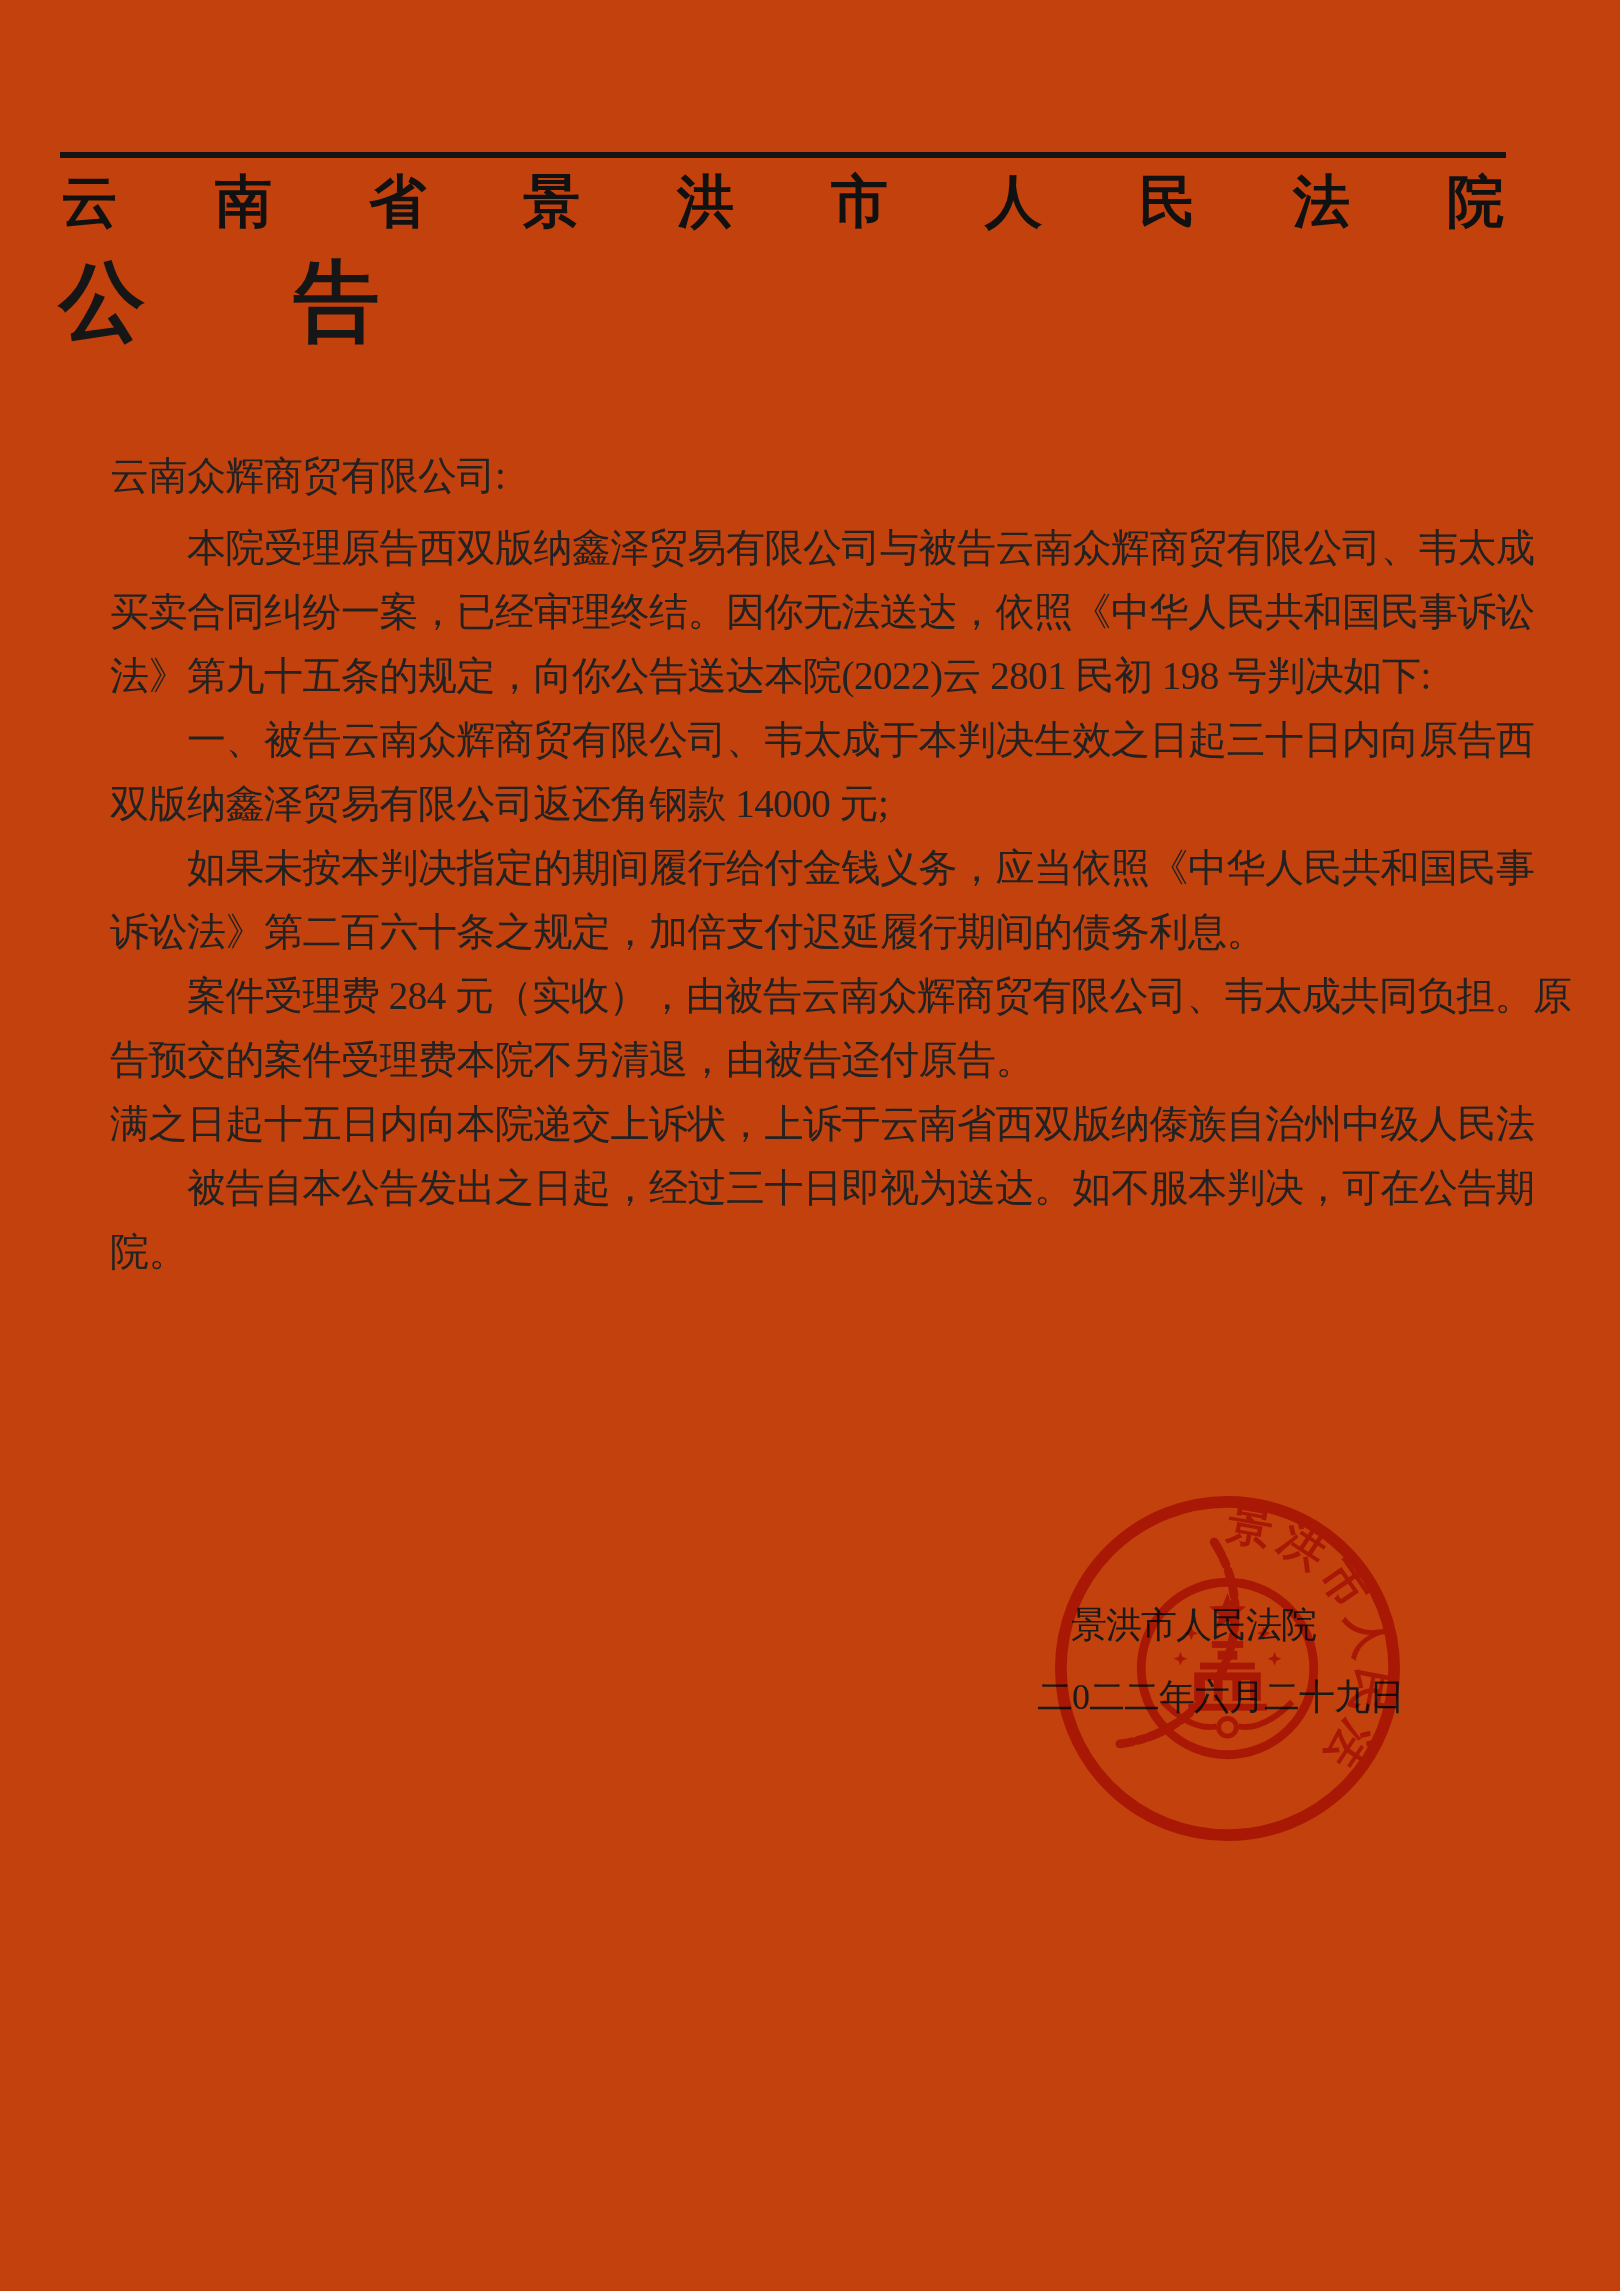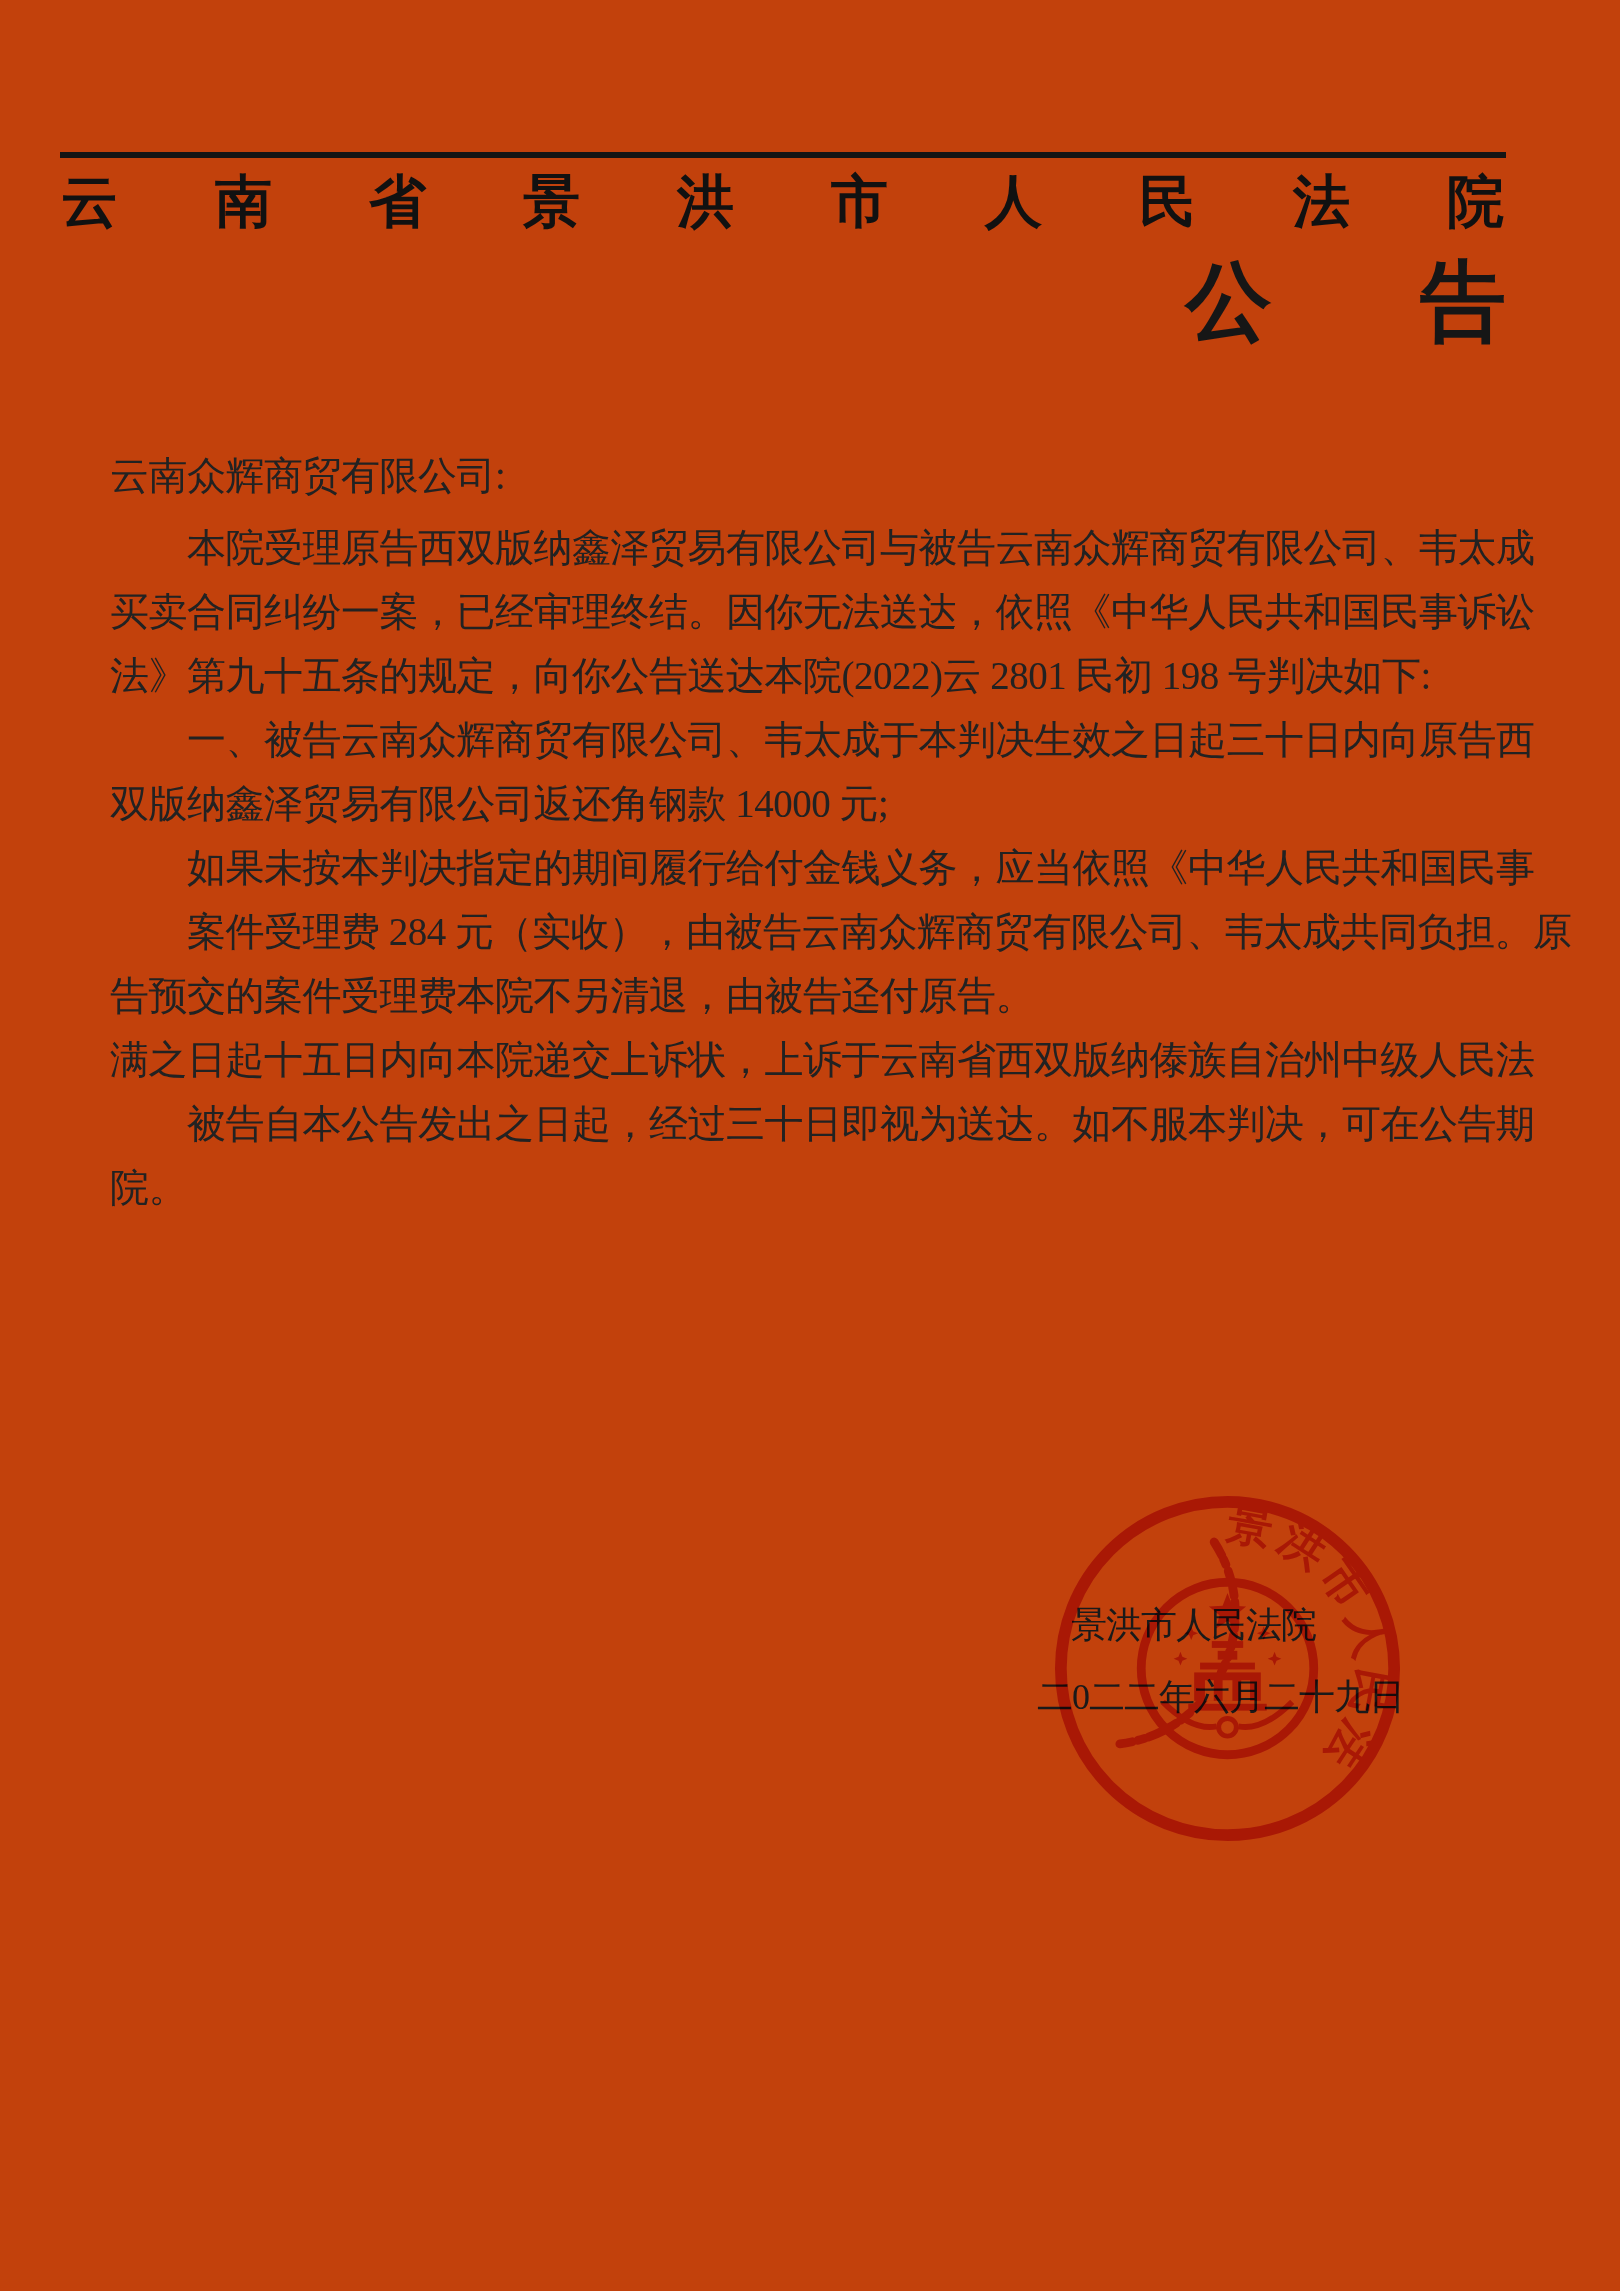--- a/index.html
+++ b/index.html
@@ -17,21 +17,21 @@
     width:1446px;height:5.9px;background:#141414;
   }
   .court-header{
     position:absolute;left:61px;top:163px;
     font-size:57px;font-weight:bold;color:#111;
     letter-spacing:97px;margin-right:-97px;
     white-space:nowrap;line-height:78px;
   }
   .notice-title{
     position:absolute;left:59px;top:247px;width:1447px;
-    text-align:right;font-size:86px;font-weight:bold;color:#161616;
+    text-align:left;font-size:86px;font-weight:bold;color:#161616;
     word-spacing:127px;line-height:110px;
   }
   .body-text{
     position:absolute;left:82px;top:444px;width:1441px;
     font-size:39px;letter-spacing:-0.5px;color:#222;
   }
   .line{
     height:64px;line-height:64px;white-space:nowrap;margin-left:28px;
   }
   .line.salutation{margin-bottom:7.8px;}
@@ -69,20 +69,21 @@
   <div class="notice-title">公 告</div>
 
   <div class="body-text">
     <div class="line salutation">云南众辉商贸有限公司:</div>
     <div class="line indent">本院受理原告西双版纳鑫泽贸易有限公司与被告云南众辉商贸有限公司、韦太成</div>
     <div class="line">买卖合同纠纷一案，已经审理终结。因你无法送达，依照《中华人民共和国民事诉讼</div>
     <div class="line">法》第九十五条的规定，向你公告送达本院(2022)云 2801 民初 198 号判决如下:</div>
     <div class="line indent">一、被告云南众辉商贸有限公司、韦太成于本判决生效之日起三十日内向原告西</div>
     <div class="line">双版纳鑫泽贸易有限公司返还角钢款 14000 元;</div>
     <div class="line indent">如果未按本判决指定的期间履行给付金钱义务，应当依照《中华人民共和国民事</div>
+    <div class="line">诉讼法》第二百六十条之规定，加倍支付迟延履行期间的债务利息。</div>
     <div class="line indent">案件受理费 284 元（实收），由被告云南众辉商贸有限公司、韦太成共同负担。原</div>
     <div class="line">告预交的案件受理费本院不另清退，由被告迳付原告。</div>
     <div class="line">满之日起十五日内向本院递交上诉状，上诉于云南省西双版纳傣族自治州中级人民法</div>
     <div class="line indent">被告自本公告发出之日起，经过三十日即视为送达。如不服本判决，可在公告期</div>
     <div class="line">院。</div>
   </div>
 
   <div class="seal-court-name">景洪市人民法院</div>
   <div class="seal-date">二0二二年六月二十九日</div>
 

